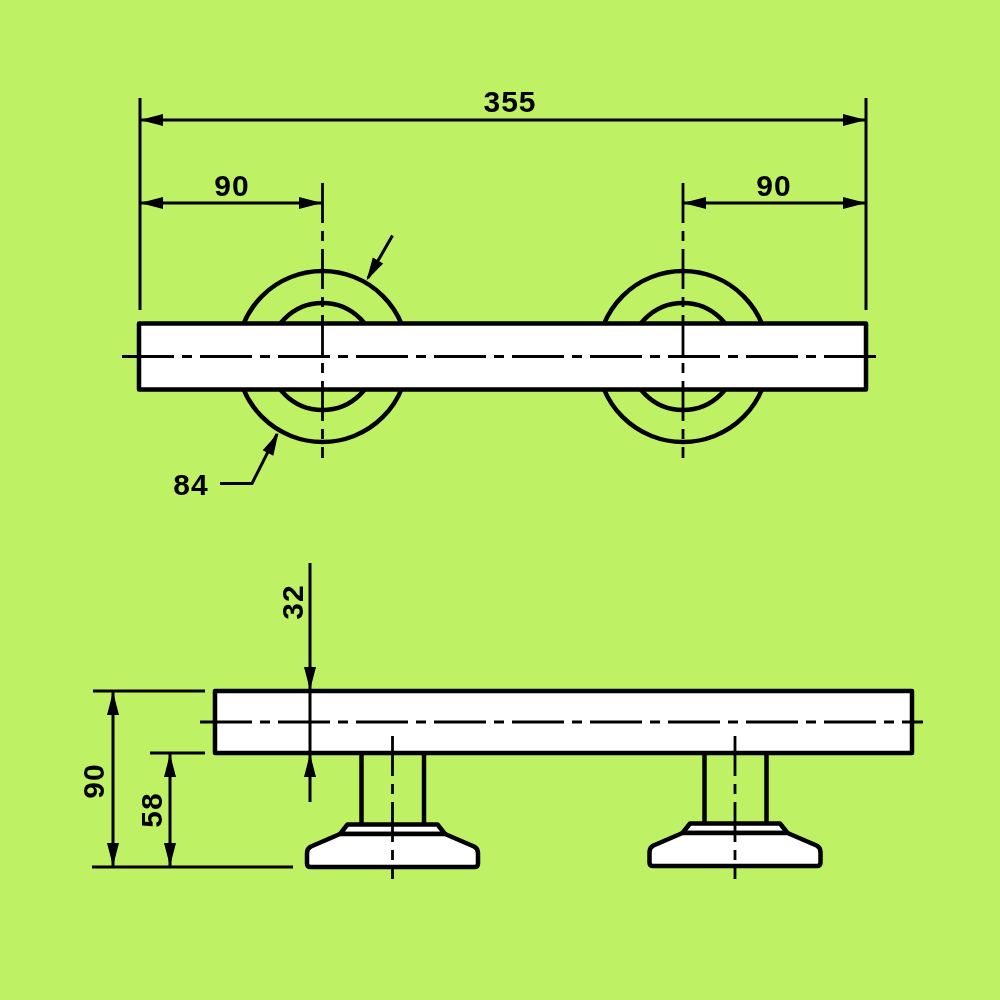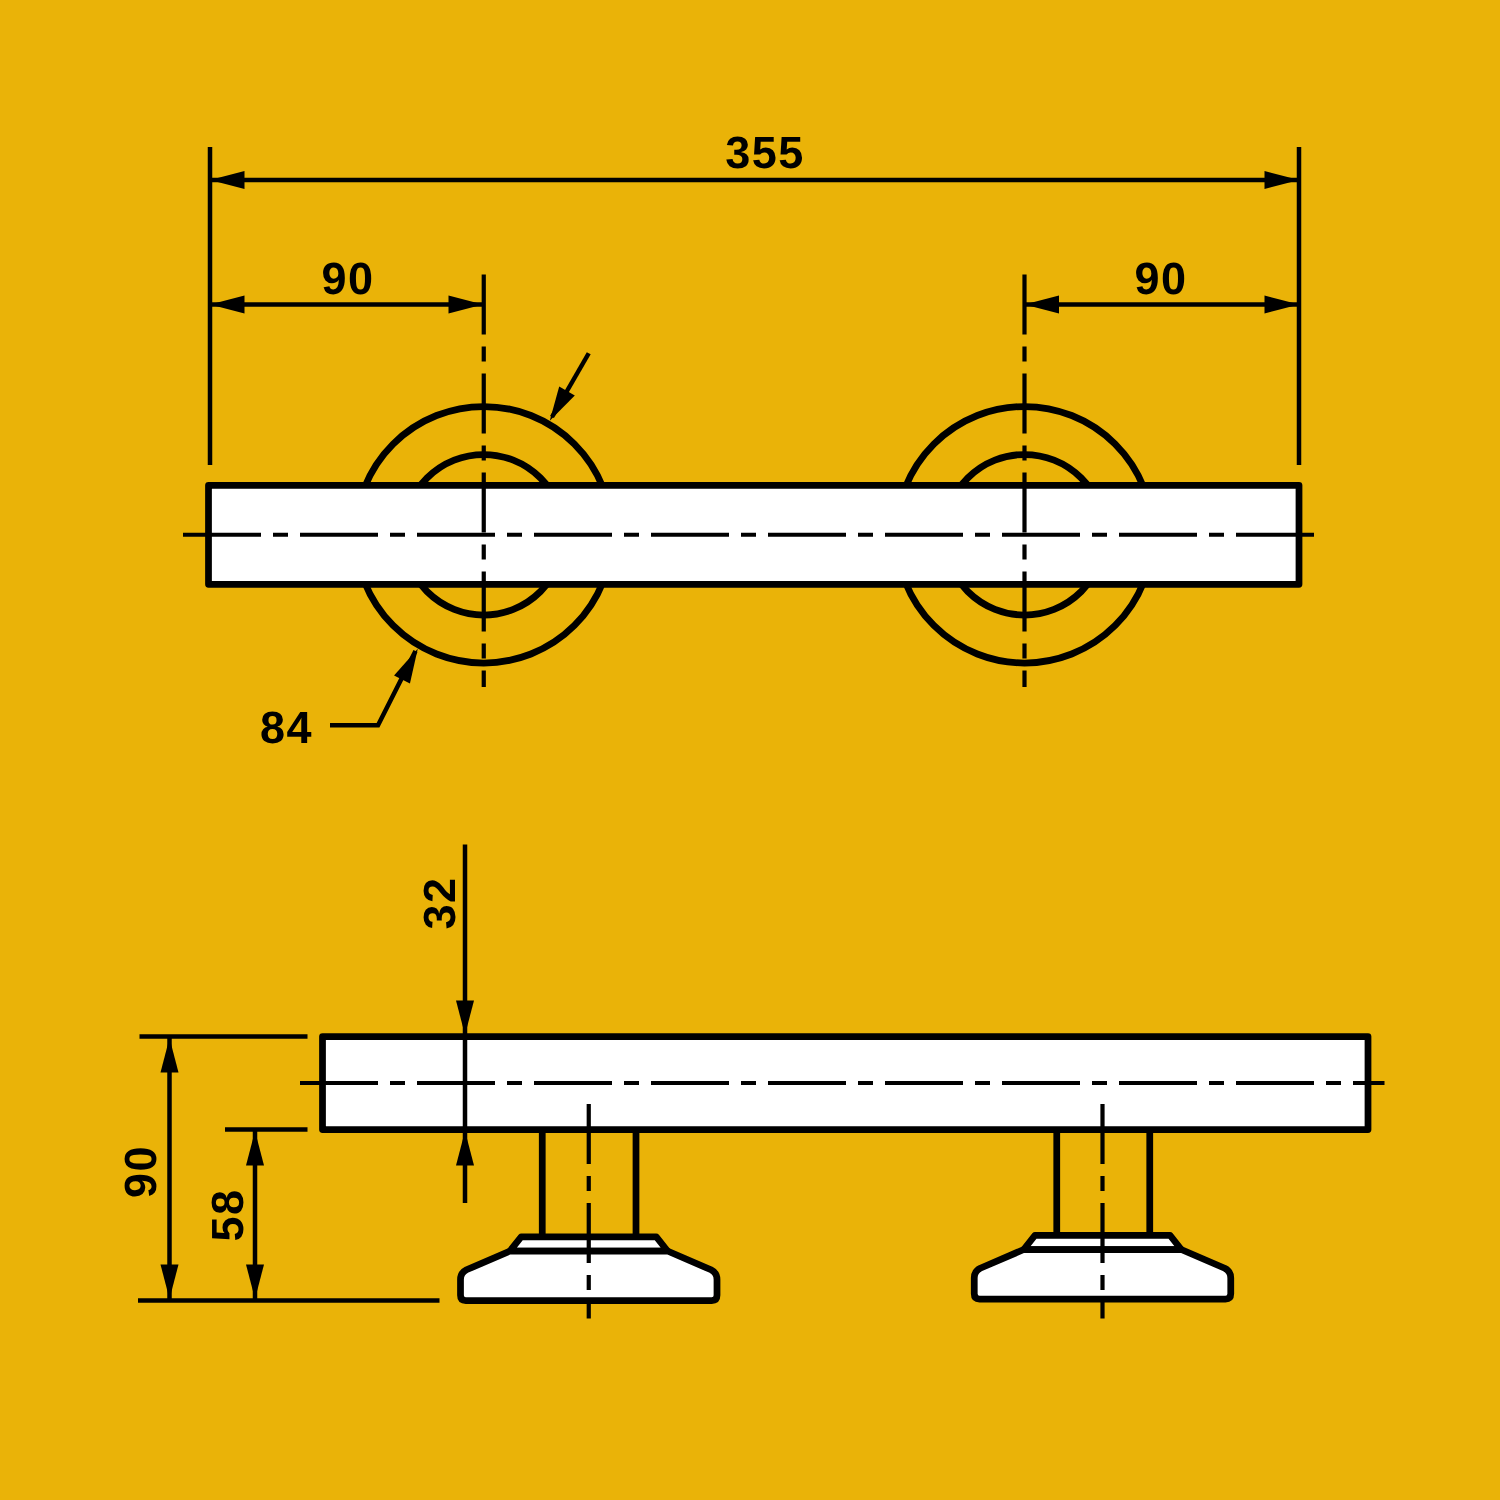--- a/index.html
+++ b/index.html
@@ -1,16 +1,16 @@
 <!DOCTYPE html>
 <html><head>
 <meta charset="utf-8">
 <style>
   html,body{margin:0;padding:0;background:#ffffff;}
-  .canvas{position:relative;width:1000px;height:1000px;background:#eab308;overflow:hidden;}
+  .canvas{position:relative;width:1000px;height:1000px;background:#bef264;overflow:hidden;}
   svg{display:block;}
   .outline{stroke:#000;stroke-width:4.5;fill:none;stroke-linecap:butt;stroke-linejoin:round;}
   .outline-filled{stroke:#000;stroke-width:4.5;fill:#fff;stroke-linejoin:round;}
   .dimline{stroke:#000;stroke-width:3;fill:none;stroke-linecap:butt;}
   .extline{stroke:#000;stroke-width:3;fill:none;}
   .centerline{stroke:#000;stroke-width:2.8;fill:none;stroke-dasharray:52 8 10 8;}
   .centerline-v{stroke:#000;stroke-width:2.8;fill:none;stroke-dasharray:40 8 10 8;}
   .arrow{fill:#000;stroke:none;}
   .dimtext{font-family:"Liberation Sans","DejaVu Sans",sans-serif;font-weight:bold;font-size:30px;fill:#000;letter-spacing:1px;}
 </style>

